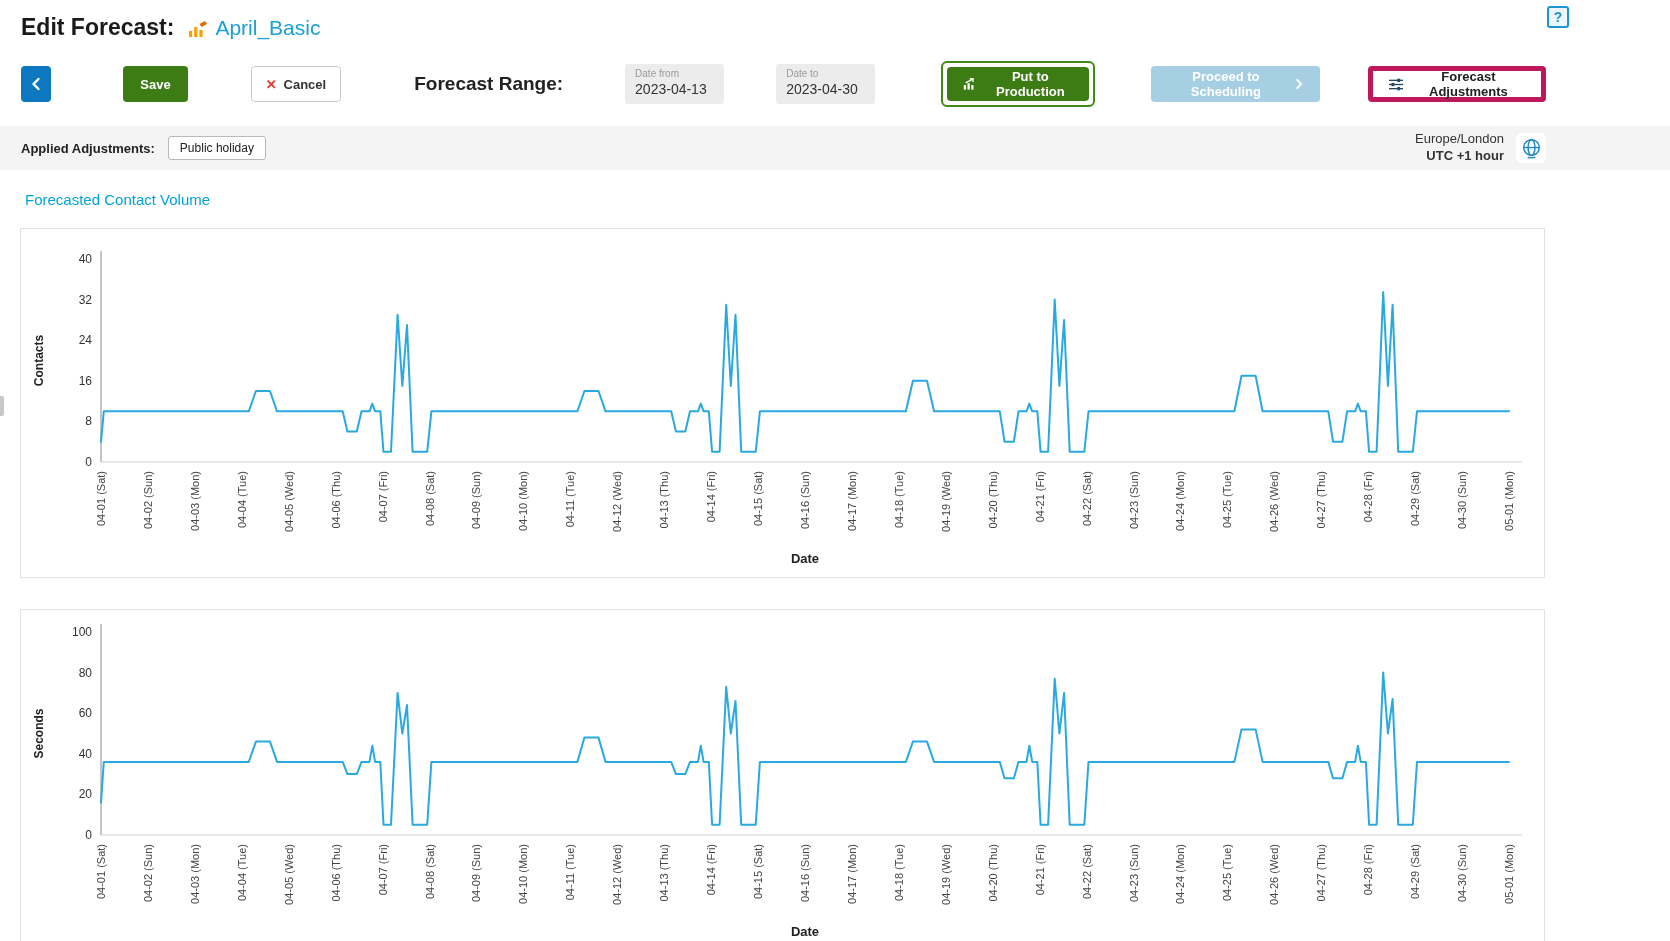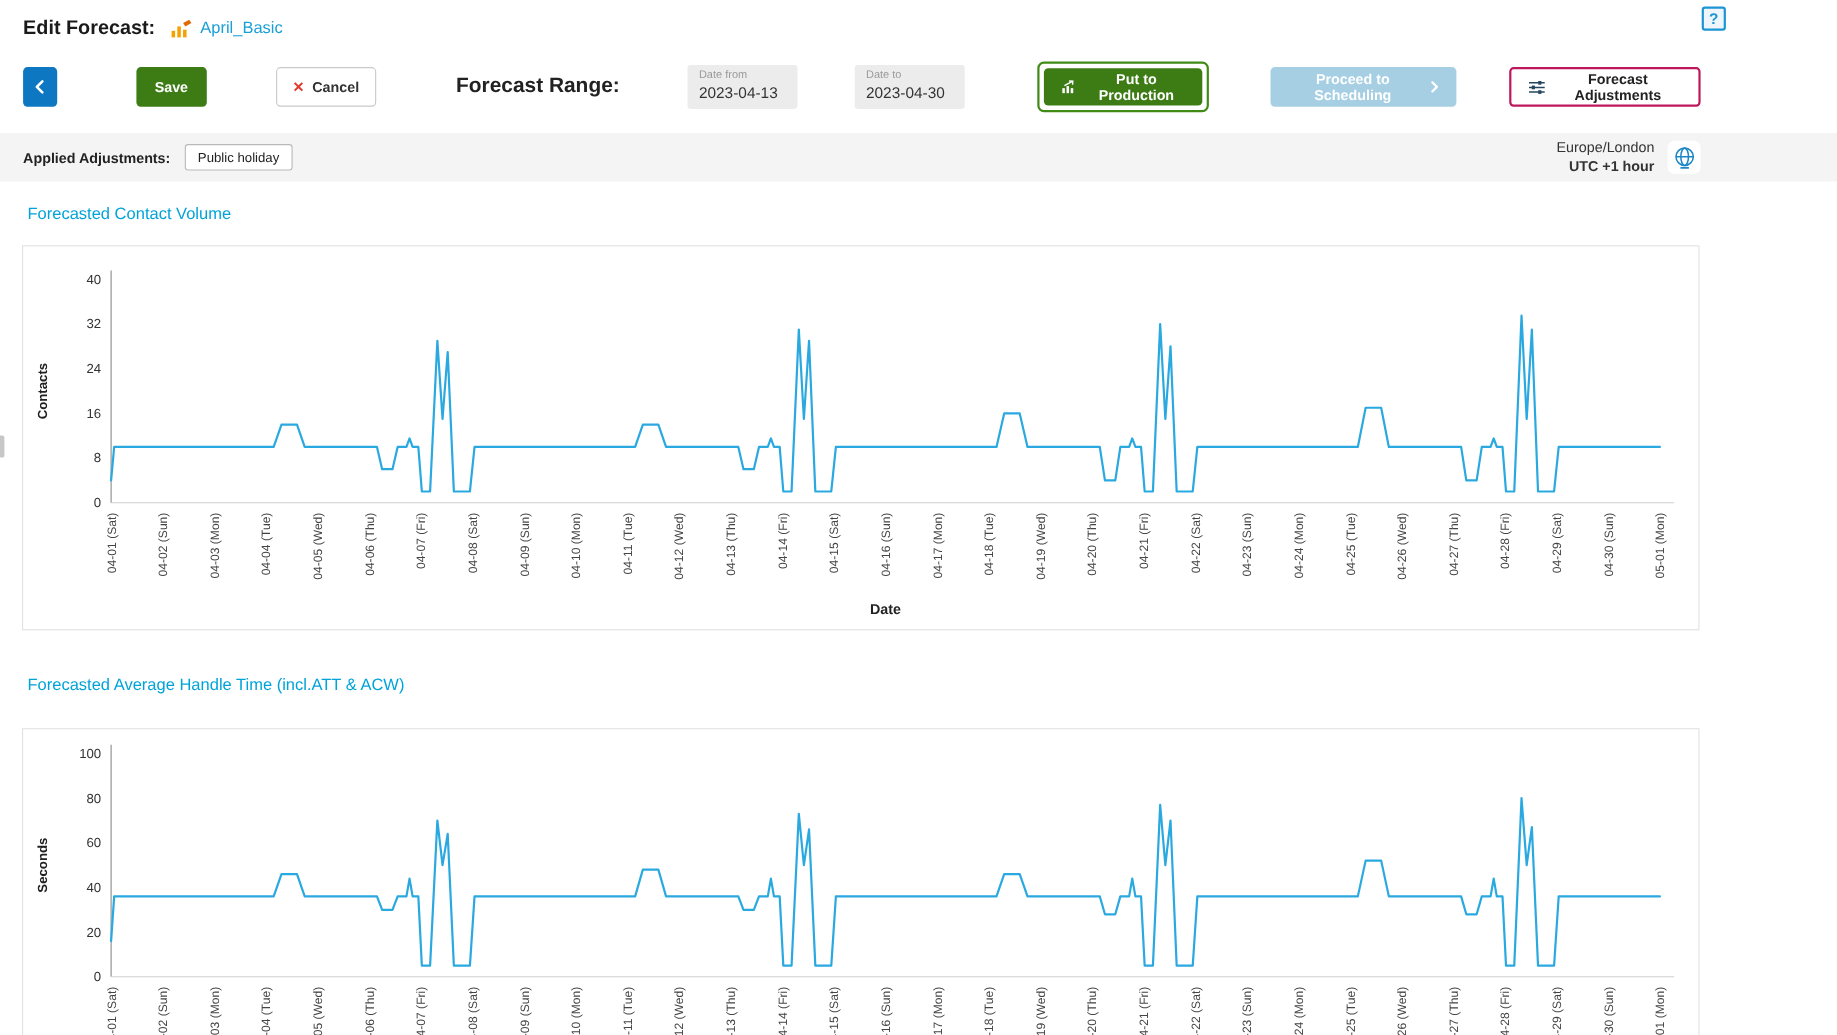--- a/index.html
+++ b/index.html
@@ -5,39 +5,39 @@
   * { margin:0; padding:0; box-sizing:border-box; }
   html,body { width:1670px; height:941px; overflow:hidden; background:#fff;
     font-family:"Liberation Sans", sans-serif; color:#222; }
   .page { position:relative; width:1670px; height:941px; }
 
   .help-btn { position:absolute; top:6px; right:101px; width:22px; height:22px;
     border:2px solid #1d95d4; border-radius:3px; color:#1d95d4; background:#eef6fc;
     font-weight:bold; font-size:14px; display:flex; align-items:center; justify-content:center; cursor:pointer; }
 
   .title-row { display:flex; align-items:center; padding:14px 0 0 21px; }
-  .title-row h1 { font-size:18px; font-weight:bold; color:#1a1a1a; }
+  .title-row h1 { font-size:23px; font-weight:bold; color:#1a1a1a; }
   .f-icon { margin:3px 7px 0 13px; display:flex; }
-  .f-name { font-size:15px; color:#1a9fd6; cursor:pointer; }
+  .f-name { font-size:21px; color:#1a9fd6; cursor:pointer; }
 
   .toolbar { display:flex; align-items:center; padding-left:21px; margin-top:20px; width:1546px;gap:48px; }
   .btn { font-family:inherit; font-size:13px; font-weight:bold; border:none; border-radius:4px; cursor:pointer; height:36px; }
   .back-btn { width:36px; background:#0d77c2; display:flex; align-items:center; justify-content:center; margin-right:24px; }
   .save-btn { background:#3d7c15; color:#fff; padding:0 17px; margin-right:15px; }
   .cancel-btn { background:#fff; border:1px solid #c9c9c9; color:#333; padding:0 14px; margin-right:25px; display:flex; align-items:center; gap:7px; }
   .cancel-x { color:#e23b2e; font-weight:bold; font-size:13px; }
   .range-label { font-size:19px; font-weight:bold; margin-right:14px; white-space:nowrap; }
   .datefield { width:114px; height:40px; background:#ececec; border-radius:3px; padding:4px 10px; margin-right:4px; cursor:pointer; }
   .datefield .dlabel { display:block; font-size:10px; color:#9a9a9a; }
   .datefield .dvalue { display:block; font-size:14px; color:#333; margin-top:2px; }
   .datefield.to { margin-right:18px; }
   .ptp-ring { border:2px solid #3f8b15; border-radius:6px; padding:4px; margin-right:8px; }
   .ptp-btn { background:#3d7c15; color:#fff; height:34px; display:flex; align-items:center; gap:9px; padding:0 16px; }
   .proceed-btn { background:#a6cfe4; color:#fff; padding:0 16px; display:flex; align-items:center; gap:11px; }
-  .fadj-btn { margin-left:auto; background:#fff; border:2px solid #be185d; color:#222; display:flex; align-items:center; gap:9px; padding:0 16px; }
+  .fadj-btn { margin-left:auto; background:#fff; border:5px solid #be185d; color:#222; display:flex; align-items:center; gap:9px; padding:0 16px; }
 
   .adjbar { margin-top:19px; height:44px; background:#f4f4f4; display:flex; align-items:center; padding:0 124px 0 21px; }
   .adjlabel { font-size:13px; font-weight:bold;text-align:center; }
   .chip { margin-left:13px; background:#fff; border:1px solid #b9b9b9; border-radius:3px; font-size:12px; padding:4px 11px; cursor:pointer; }
   .tz { margin-left:auto; text-align:right; font-size:13px; color:#333; line-height:1.3; }
   .tz .tzoff { font-weight:bold; }
   .globe-wrap { margin-left:12px; width:30px; height:30px; background:#fff; border-radius:6px;
     display:flex; align-items:center; justify-content:center; cursor:pointer; }
 
   .chart-title { font-size:15px; font-weight:normal; color:#00a3d9; margin:21px 0 0 25px; }
@@ -182,21 +182,20 @@
             <text x="1398.1333333333334" y="242" font-size="11" fill="#444" text-anchor="end" transform="rotate(-90 1398.1333333333334 242)">04-29 (Sat)</text>
             <text x="1445.0666666666666" y="242" font-size="11" fill="#444" text-anchor="end" transform="rotate(-90 1445.0666666666666 242)">04-30 (Sun)</text>
             <text x="1492" y="242" font-size="11" fill="#444" text-anchor="end" transform="rotate(-90 1492 242)">05-01 (Mon)</text>
             <text x="22" y="131.5" font-size="12" font-weight="bold" fill="#222" text-anchor="middle" transform="rotate(-90 22 131.5)">Contacts</text>
             <text x="784" y="334" font-size="13" font-weight="bold" fill="#222" text-anchor="middle">Date</text>
             <polyline points="80.0,212.7 82.8,182.3 227.8,182.3 234.9,162.0 249.0,162.0 256.0,182.3 321.7,182.3 326.4,202.5 335.8,202.5 340.5,182.3 348.5,182.3 351.3,174.6 354.1,182.3 359.3,182.3 362.5,222.8 370.0,222.8 376.6,85.8 381.3,156.9 386.0,96.0 391.6,222.8 406.2,222.8 410.4,182.3 556.4,182.3 563.4,162.0 577.5,162.0 584.5,182.3 650.2,182.3 654.9,202.5 664.3,202.5 669.0,182.3 677.0,182.3 679.8,174.6 682.6,182.3 687.8,182.3 691.1,222.8 698.6,222.8 705.2,75.7 709.8,156.9 714.5,85.8 720.2,222.8 734.7,222.8 738.9,182.3 884.9,182.3 891.9,151.8 906.0,151.8 913.1,182.3 978.8,182.3 983.5,212.7 992.9,212.7 997.5,182.3 1005.5,182.3 1008.3,174.6 1011.2,182.3 1016.3,182.3 1019.6,222.8 1027.1,222.8 1033.7,70.6 1038.4,156.9 1043.1,90.9 1048.7,222.8 1063.3,222.8 1067.5,182.3 1213.4,182.3 1220.5,146.7 1234.6,146.7 1241.6,182.3 1307.3,182.3 1312.0,212.7 1321.4,212.7 1326.1,182.3 1334.1,182.3 1336.9,174.6 1339.7,182.3 1344.9,182.3 1348.1,222.8 1355.6,222.8 1362.2,63.0 1366.9,156.9 1371.6,75.7 1377.2,222.8 1391.8,222.8 1396.0,182.3 1488.0,182.3" fill="none" stroke="#2aa9e0" stroke-width="2" stroke-linejoin="round" stroke-linecap="round"></polyline>
           </svg>
       </div>
     </section>
     <section>
-      <h2 class="chart-title second">Forecasted Average Handle Time (incl.ATT &amp; ACW)</h2>
       <div class="chart-box second">
         <svg id="chart-1" width="1523" height="348">
             <line x1="80" y1="14" x2="80" y2="225" stroke="#8a8a8a" stroke-width="1"></line>
             <line x1="80" y1="225" x2="1501" y2="225" stroke="#cfcfcf" stroke-width="1"></line>
             <text x="71" y="229" text-anchor="end" font-size="12" fill="#333">0</text>
             <text x="71" y="188.4" text-anchor="end" font-size="12" fill="#333">20</text>
             <text x="71" y="147.8" text-anchor="end" font-size="12" fill="#333">40</text>
             <text x="71" y="107.2" text-anchor="end" font-size="12" fill="#333">60</text>
             <text x="71" y="66.6" text-anchor="end" font-size="12" fill="#333">80</text>
             <text x="71" y="26" text-anchor="end" font-size="12" fill="#333">100</text>

